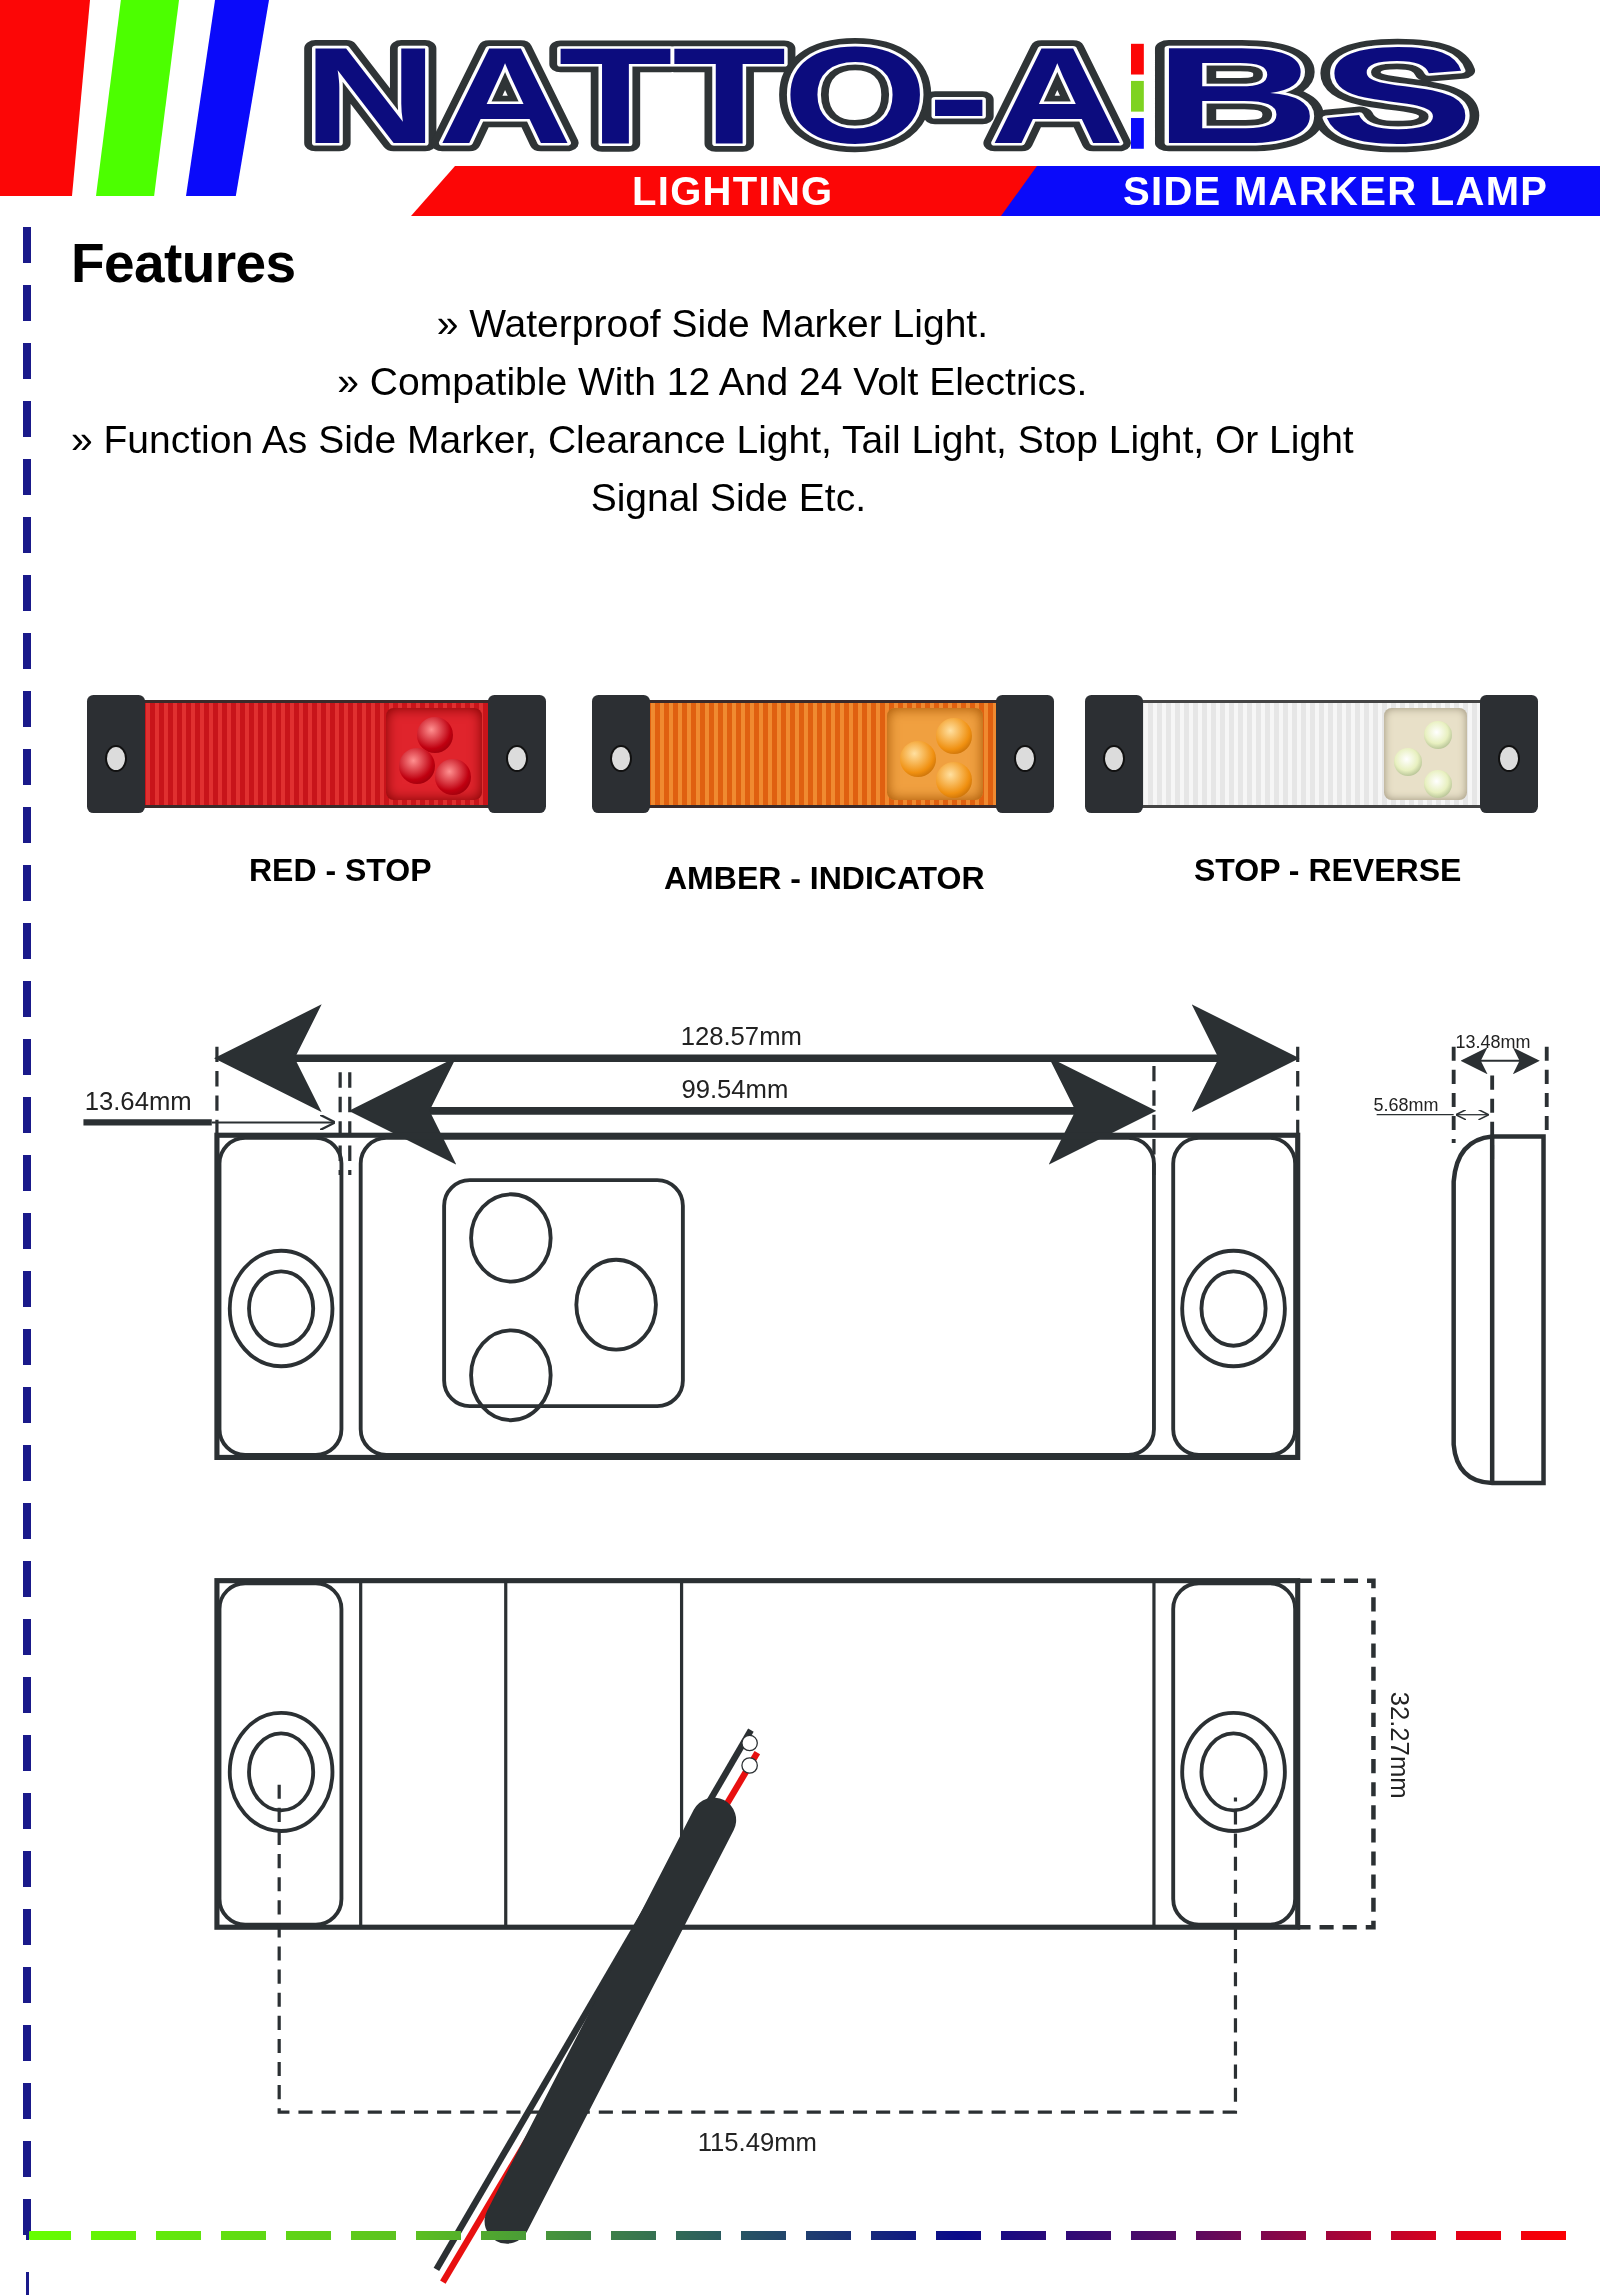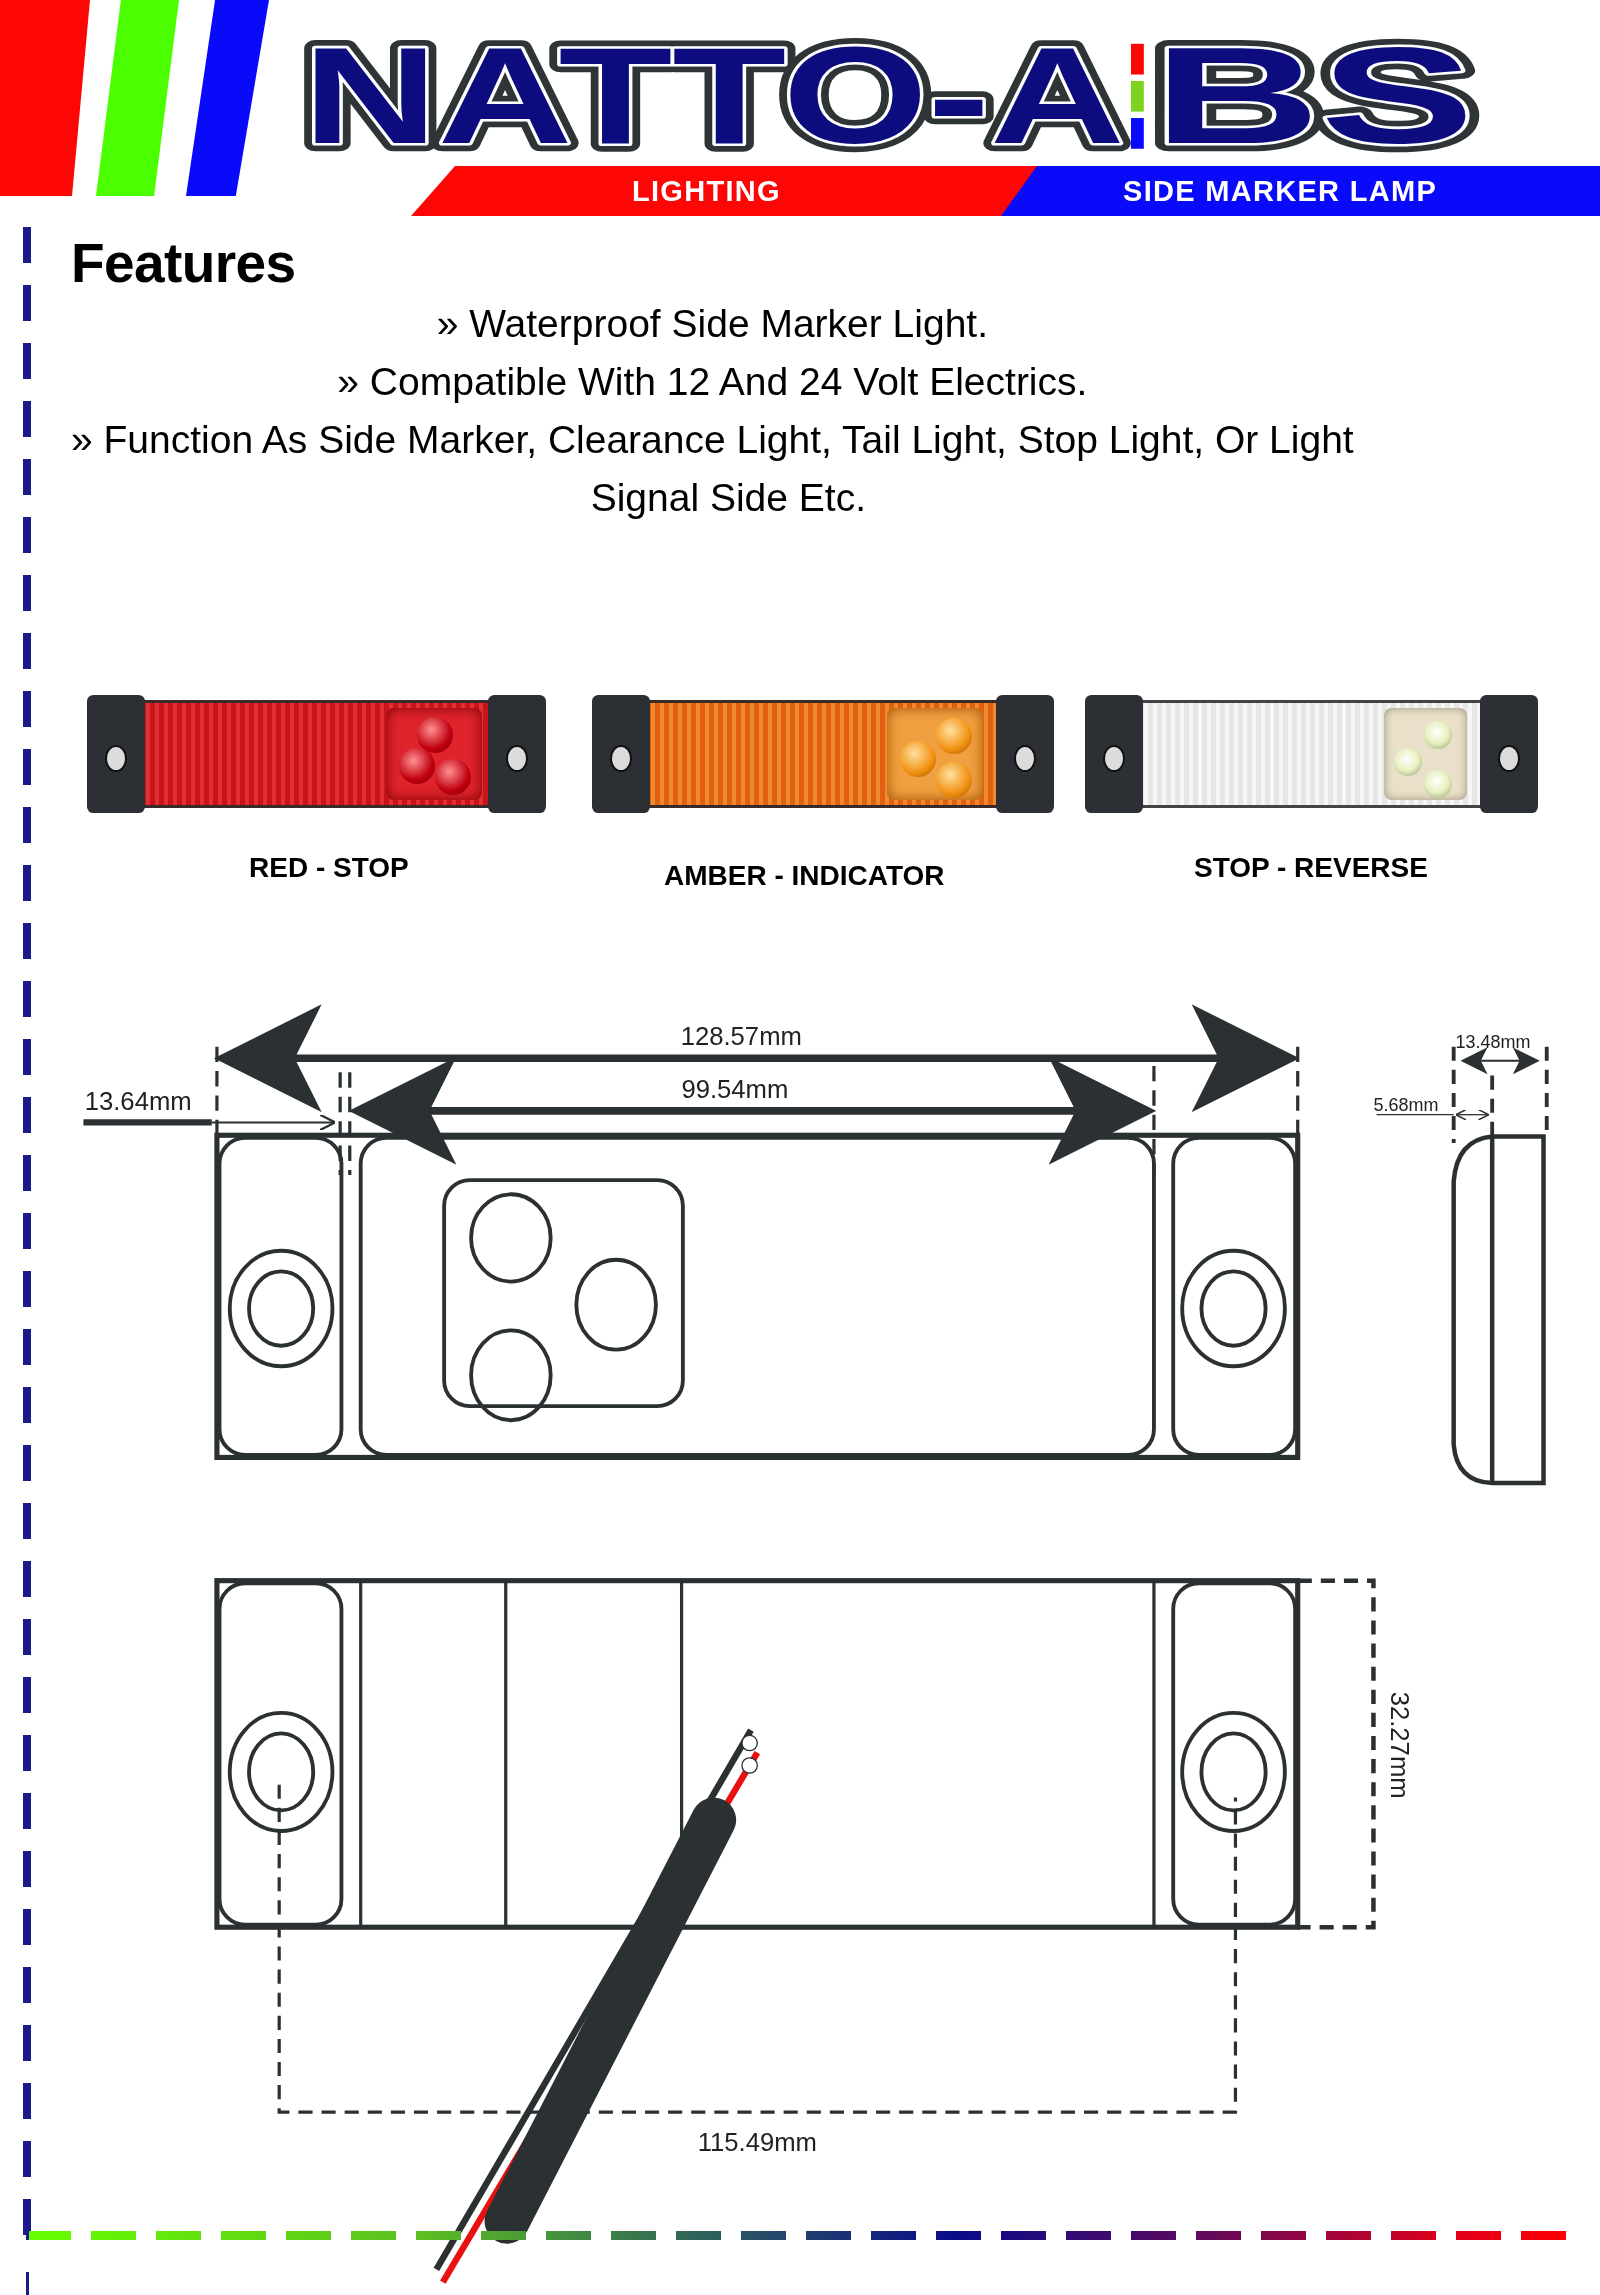--- a/index.html
+++ b/index.html
@@ -20,21 +20,21 @@
   .logo { position: absolute; left: 295px; top: 31px; height: 128px; width: 1181px; margin-left: 8px; }
   .logo svg { width: 100%; height: 100%; }
 
   
   .banner { position: absolute; top: 166px; height: 50px; }
   .banner-red  { left: 411px;  width: 629px; background: #fc0606;
                  clip-path: polygon(7% 0, 100% 0, 97% 100%, 0 100%); }
   .banner-blue { left: 1001px; width: 599px; background: #0a0afa;
                  clip-path: polygon(6% 0, 100% 0, 100% 100%, 0 100%); }
   .banner-text { position: absolute; top: 0; height: 50px; line-height: 50px;
-                 color: #fff; font-weight: bold; font-size: 29px; letter-spacing: 1.3px;
+                 color: #fff; font-weight: bold; font-size: 40px; letter-spacing: 1.3px;
                  font-family: "Liberation Sans", sans-serif; }
 
   
   .left-dash { position: absolute; left: 23px; top: 221px; width: 7.7px; height: 2028px;
                background: repeating-linear-gradient(to bottom,
                  transparent 0, transparent 6.4px,
                  #1a1a8a 6.4px, #1a1a8a 42px,
                  transparent 42px, transparent 58px); border-radius: 3.9px; }
   .left-dash-bottom { position: absolute; left: 26px; top: 2208px; width: 2.6px; height: 87px;
                       background: repeating-linear-gradient(to bottom,
@@ -69,21 +69,21 @@
   .lamp-amber { left: 592px; width: 462px; }
   .lamp-amber .lens { background: repeating-linear-gradient(90deg, #e06010 0, #e06010 5.1px, #f08a30 5.1px, #f08a30 9px); }
   .lamp-amber .ledbox { background: #f0a040; box-shadow: inset 0 0 13px #a05000; }
   .lamp-amber .led { background: radial-gradient(circle at 40% 35%, #ffe0a0, #f09010 60%, #a05000); }
 
   .lamp-white { left: 1085px; width: 453px; }
   .lamp-white .lens { background: repeating-linear-gradient(90deg, #e6e6e6 0, #e6e6e6 5.1px, #f6f6f6 5.1px, #f6f6f6 9px); border-color: #444; }
   .lamp-white .ledbox { background: #e8e0c8; box-shadow: inset 0 0 9px #9a907a; }
   .lamp-white .led { background: radial-gradient(circle at 45% 40%, #ffffff, #e8f0c0 50%, #8a9a70); }
 
-  .lamp-caption { position: absolute; top: 852px; font-size: 28px; font-weight: bold;
+  .lamp-caption { position: absolute; top: 852px; font-size: 32px; font-weight: bold;
                   font-family: "Liberation Sans", sans-serif; letter-spacing: 0px; }
 
   
   .drawing { position: absolute; left: 0; top: 995px; width: 1600px; height: 1188px; }
   .drawing svg { width: 100%; height: 100%; overflow: visible; }
   .dim-label { font-family: "Liberation Sans", sans-serif; fill: #222; }
 
   
   .bottom-dash { position: absolute; left: 26px; top: 2231px; width: 1553px; height: 9px;
                  background: linear-gradient(90deg, #66ff00 0%, #5cc020 25%, #2a5a60 45%, #0a0a8a 60%, #5a0a60 75%, #e00018 92%, #ff0000 100%);

